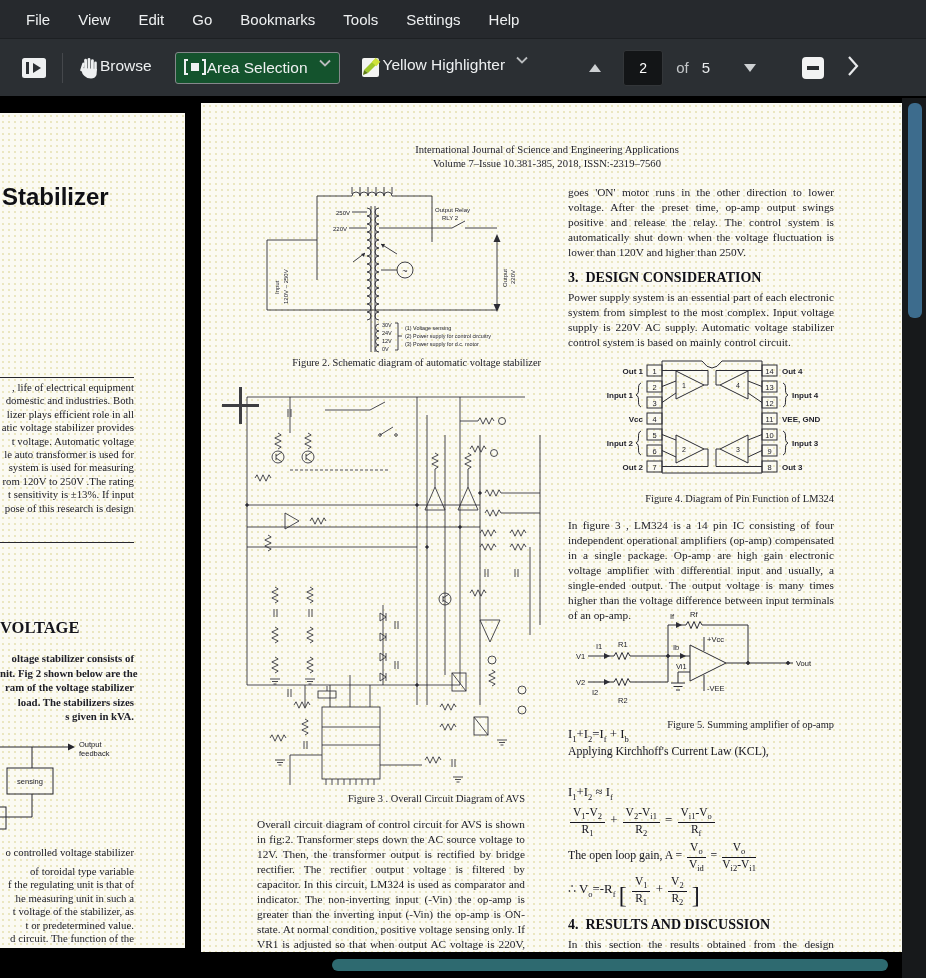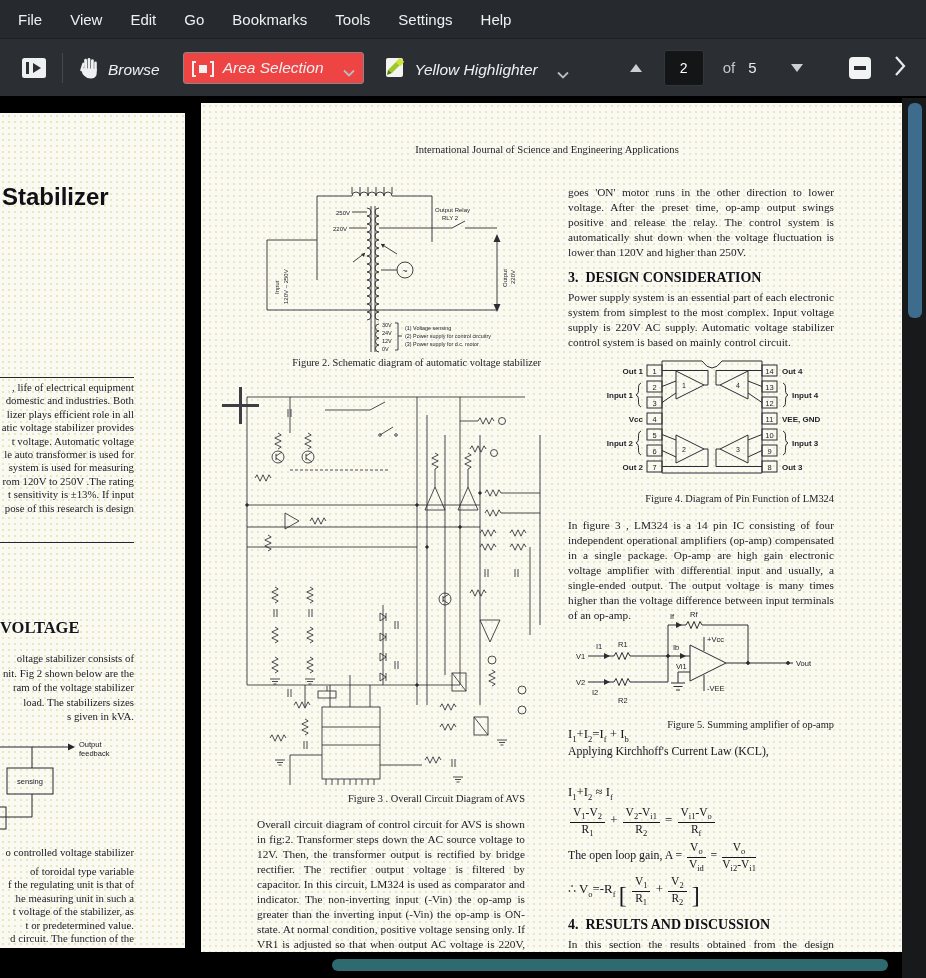--- a/index.html
+++ b/index.html
@@ -1,29 +1,29 @@
 <!DOCTYPE html>
 <html><head>
 <meta charset="utf-8">
 <style>
   html,body{margin:0;padding:0;background:#000;}
   body{width:926px;height:978px;position:relative;overflow:hidden;
        font-family:"Liberation Sans",sans-serif;-webkit-font-smoothing:antialiased;}
 
   
   .menubar{position:absolute;top:0;left:0;width:926px;height:38px;background:#26292d;
-           display:flex;align-items:center;padding-left:4px;box-sizing:border-box;}
+           display:flex;align-items:center;padding-left:12px;box-sizing:border-box;}
   .menu-item{color:#eef0f1;font-size:15px;padding:0 14px;height:38px;display:flex;align-items:center;cursor:default;}
 
   
   .toolbar{position:absolute;top:38px;left:0;width:926px;height:58px;background:#2b2f33;
            border-top:1px solid #1d2023;display:flex;align-items:center;box-sizing:border-box;}
-  .tbtn{display:flex;align-items:flex-end;gap:9px;color:#eef0f1;font-size:15.5px;
-        padding:6px 8px;border-radius:3px;border:1px solid transparent;font-style:italic;}
-  .tbtn.selected{background:#ef4444;border:1px solid #85888b;}
+  .tbtn{display:flex;align-items:flex-start;gap:1px;color:#eef0f1;font-size:15.5px;
+        padding:6px 8px;border-radius:3px;border:1px solid transparent;}
+  .tbtn.selected{background:#14532d;border:1px solid #85888b;}
   .tsep{width:1px;height:30px;background:#45484c;margin:0 6px;}
   .chev{margin-left:10px;display:inline-flex;}
   .spin{width:0;height:0;border-left:6px solid transparent;border-right:6px solid transparent;}
   .spin.up{border-bottom:8px solid #cdd0d2;}
   .spin.down{border-top:8px solid #cdd0d2;}
   .pagebox{width:38px;height:34px;background:#131517;border:1px solid #333639;border-radius:3px;
            color:#ffffff;font-size:14px;display:flex;align-items:center;justify-content:center;}
   .oftext{color:#c4c7c9;font-size:15px;}
   .tottext{color:#e8eaec;font-size:15px;}
   .sqbtn{width:22px;height:22px;background:#f2f3f3;border-radius:4px;position:relative;}
@@ -37,21 +37,21 @@
   .left-page{left:0;top:15px;width:185px;height:835px;}
   .main-page{left:201px;top:5px;width:831px;height:849px;}
   .abs{position:absolute;}
 
   
   .lp-title{position:absolute;left:2px;top:70px;font-size:24px;font-weight:bold;color:#101016;}
   .lp-rule{position:absolute;left:0;width:134px;height:1px;background:#26262e;}
   .lp-block{position:absolute;left:0;width:134px;font-family:"Liberation Serif",serif;
             font-size:10.8px;color:#20202a;}
   .lp-block div{text-align:right;white-space:nowrap;}
-  .lh134 div{line-height:13.4px;} .lh150 div{line-height:15px;} .lh146 div{line-height:14.6px;}
+  .lh134 div{line-height:13.4px;} .lh150 div{line-height:15px;} .lh146 div{line-height:14.6px;font-weight:bold;}
   .lp-h{position:absolute;left:0;font-family:"Liberation Serif",serif;font-weight:bold;
         font-size:16.5px;color:#14141c;}
 
   
   .hdr{position:absolute;left:0;width:692px;text-align:center;font-family:"Liberation Serif",serif;
        font-size:10.6px;color:#1d1d27;}
   .jpara{position:absolute;font-family:"Liberation Serif",serif;font-size:11.3px;line-height:15px;
          text-align:justify;color:#1b1b25;}
   .figcap{position:absolute;font-family:"Liberation Serif",serif;font-size:10.4px;text-align:right;color:#1b1b25;}
   .heading{position:absolute;font-family:"Liberation Serif",serif;font-weight:bold;font-size:14px;color:#101018;white-space:pre;}
@@ -138,21 +138,21 @@
     <span class="chev">
       <svg width="12" height="8" viewBox="0 0 12 8">
           <polyline points="1,1.5 6,6.5 11,1.5" fill="none" stroke="#b9bcbe" stroke-width="1.8"></polyline>
         </svg>
     </span>
   </div>
   <div class="spin up" style="margin-left:52px"></div>
   <div class="pagebox" style="margin-left:22px">
     <span>2</span>
   </div>
-  <span class="oftext" style="margin-left:19px">of</span>
+  <span class="oftext" style="margin-left:13px">of</span>
   <span class="tottext" style="margin-left:13px">5</span>
   <div class="spin down" style="margin-left:34px"></div>
   <div class="sqbtn" style="margin-left:46px">
     <div class="minus"></div>
   </div>
   <div style="margin-left:22px">
     <svg width="14" height="22" viewBox="0 0 14 22">
       <polyline points="3,2 11,11 3,20" fill="none" stroke="#e8eaec" stroke-width="2.2"></polyline>
     </svg>
   </div>
@@ -204,20 +204,21 @@
         <div>f the regulating unit is that of</div>
       <div>he measuring unit in such a</div>
         <div>t voltage of the stabilizer, as</div>
       <div>t or predetermined value.</div>
         <div>d circuit. The function of the</div>
     </div>
   </div>
 
   <div class="page main-page">
     <div class="hdr" style="top:41px">International Journal of Science and Engineering Applications</div>
+    <div class="hdr" style="top:55px">Volume 7–Issue 10.381-385, 2018, ISSN:-2319–7560</div>
 
     <svg class="abs" style="left:56px;top:79px" width="268" height="173" viewBox="0 0 268 173" stroke="#2c2c34" stroke-width="0.9" fill="none">
       <path d="M95,14 a4,4 0 0 1 8,0 a4,4 0 0 1 8,0 a4,4 0 0 1 8,0 a4,4 0 0 1 8,0 a4,4 0 0 1 8,0"></path>
       <line x1="95" y1="5" x2="95" y2="12"></line>
         <line x1="103" y1="5" x2="103" y2="12"></line>
       <line x1="111" y1="5" x2="111" y2="12"></line>
         <line x1="119" y1="5" x2="119" y2="12"></line>
       <line x1="127" y1="5" x2="127" y2="12"></line>
         <line x1="135" y1="5" x2="135" y2="12"></line>
       <line x1="95" y1="14" x2="60" y2="14"></line>

